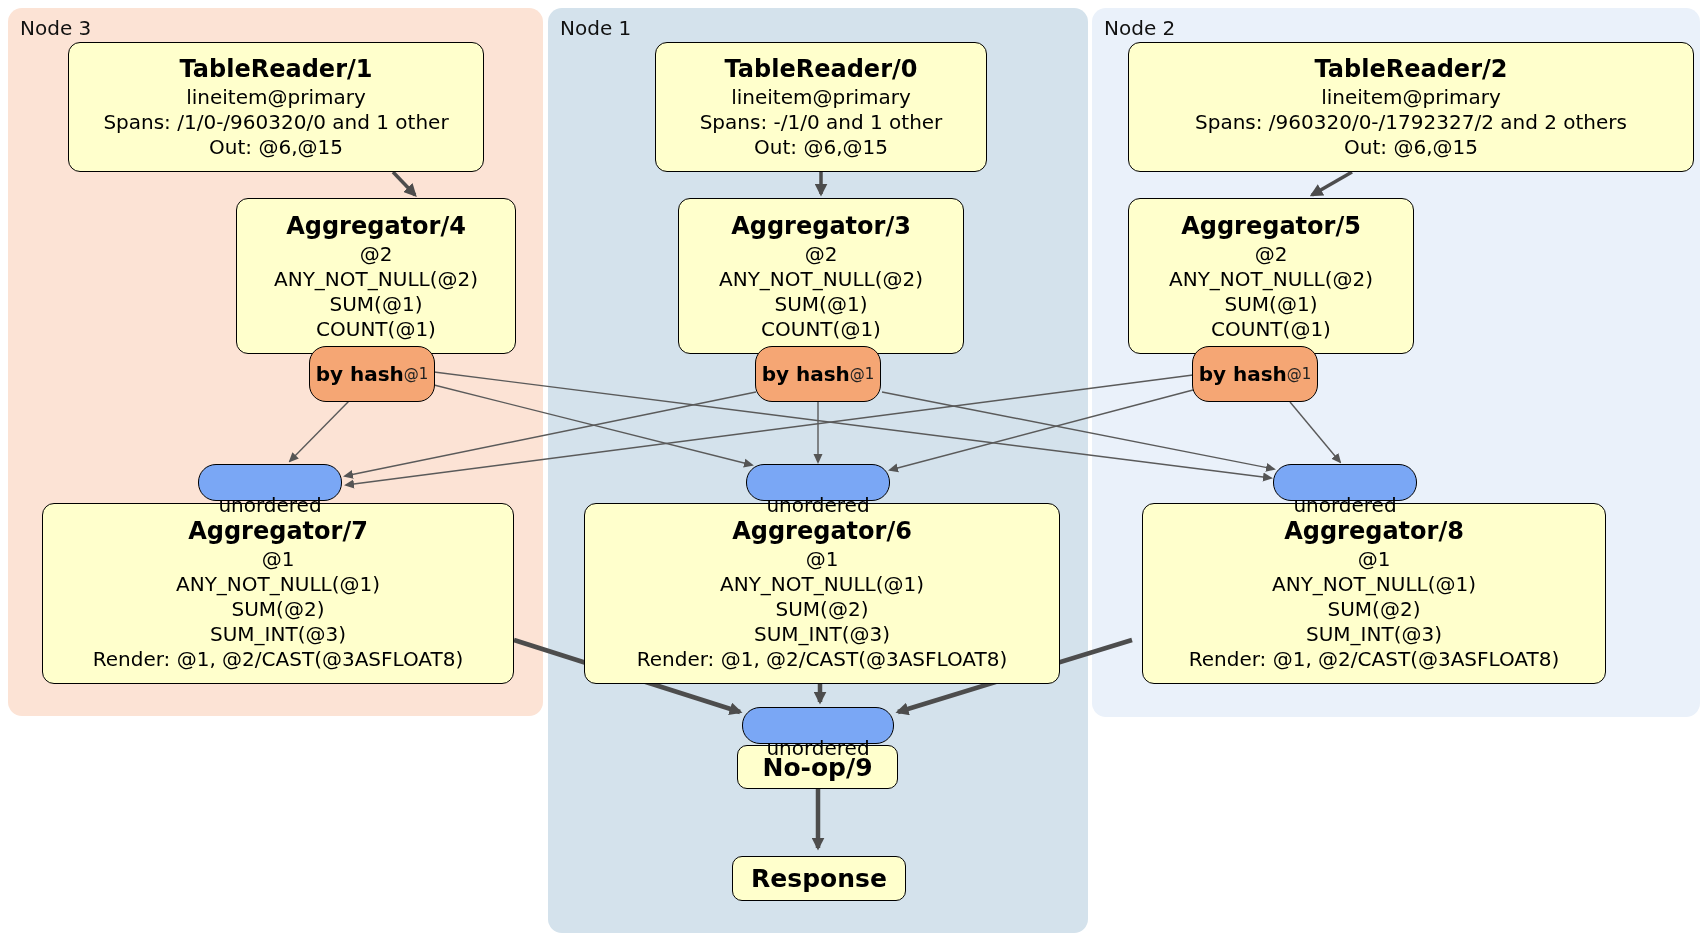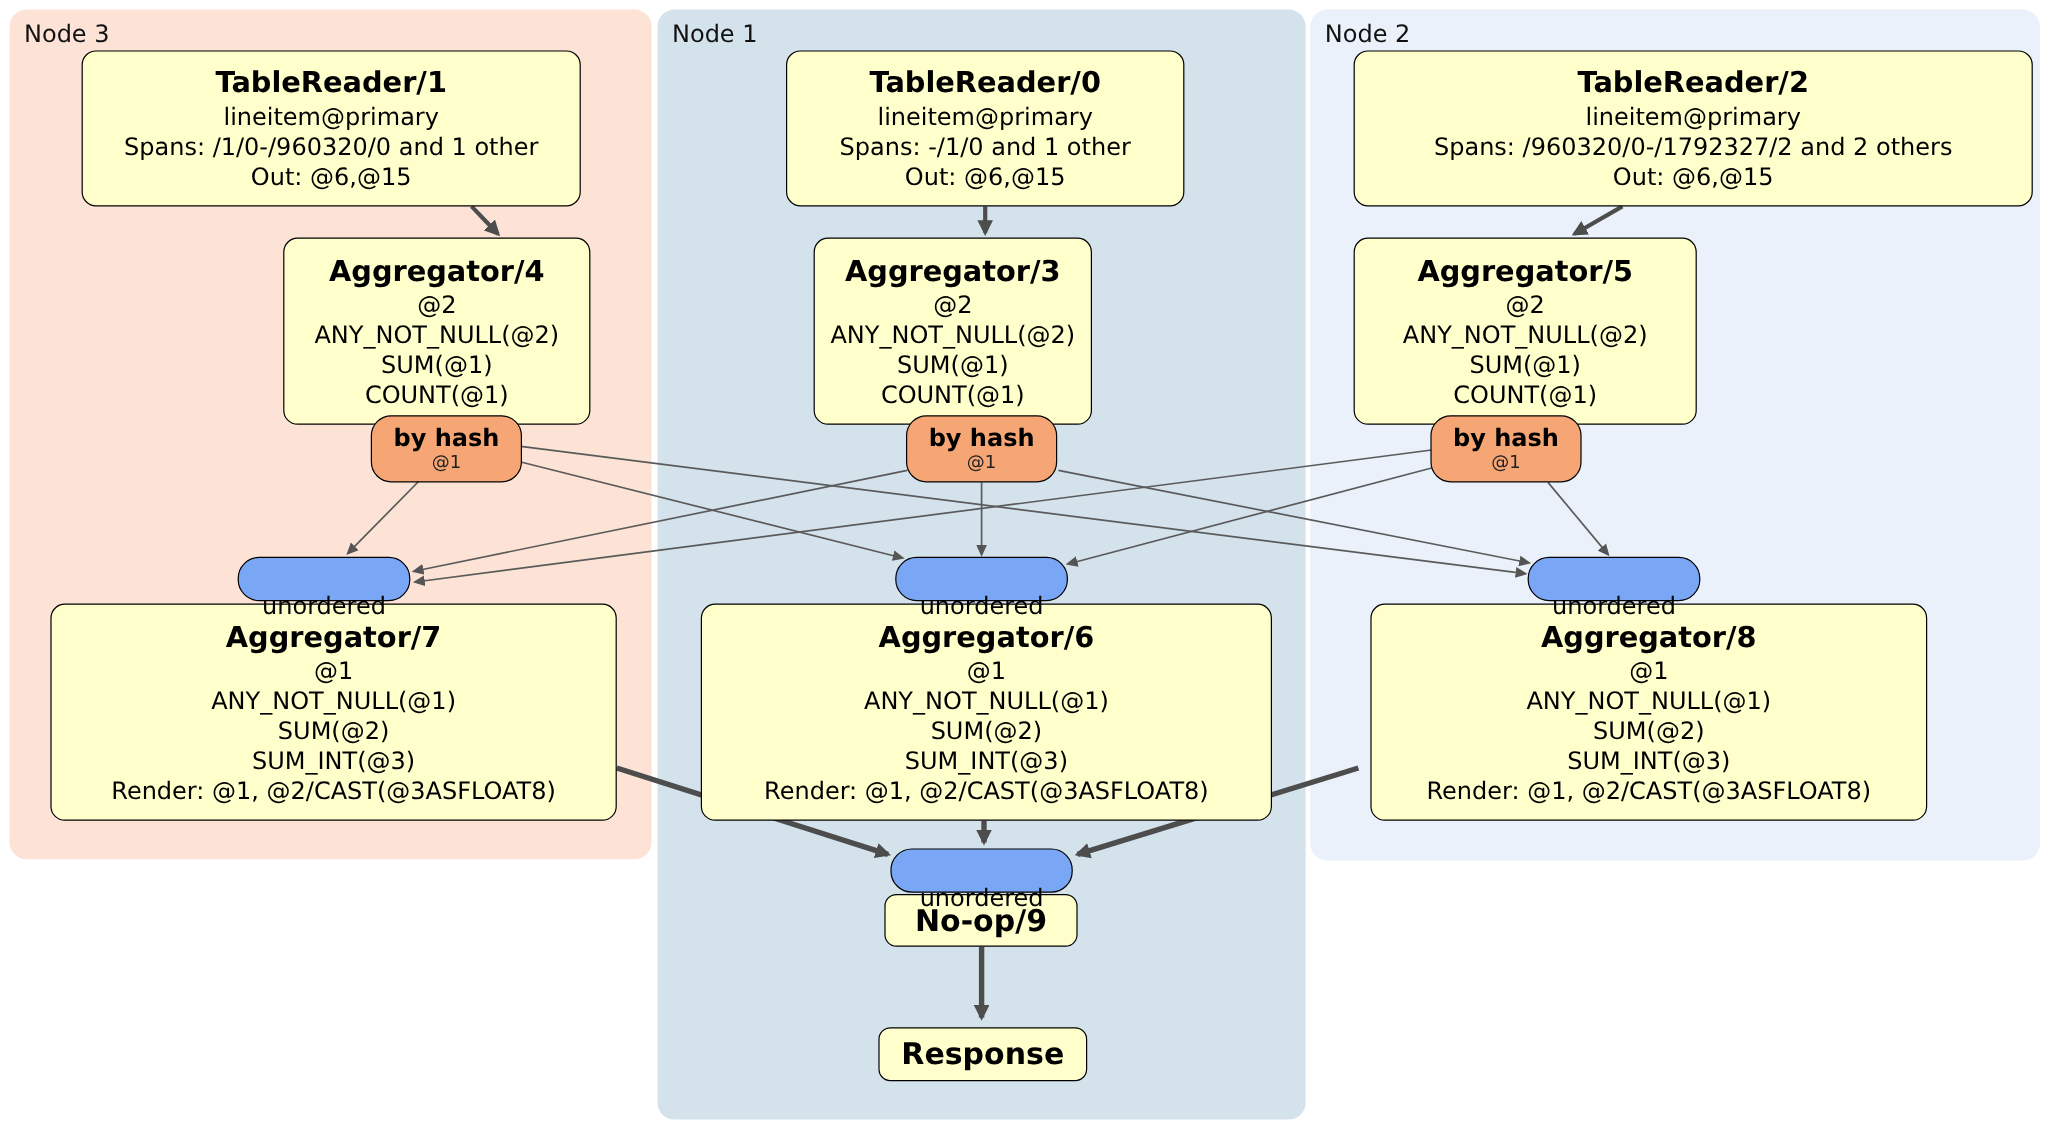--- a/index.html
+++ b/index.html
@@ -12,21 +12,21 @@
   #edges{position:absolute;left:0;top:0;z-index:2;}
   .box{
     position:absolute;background:var(--box-bg,#ffffcc);border:1.6px solid #000;
     border-radius:12px;display:flex;flex-direction:column;justify-content:center;
     align-items:center;text-align:center;z-index:3;box-sizing:border-box;padding:4px 10px;
   }
   .box-title{font-weight:bold;font-size:24px;line-height:31px;color:#000;white-space:nowrap;}
   .box-line{font-size:20px;line-height:25px;color:#000;white-space:nowrap;}
   .big-title{font-weight:bold;font-size:25px;color:#000;white-space:nowrap;}
   .pill{
-    position:absolute;border:1.8px solid #000;display:flex;flex-direction:column;
+    position:absolute;border:1.8px solid #000;display:flex;flex-direction:row;
     justify-content:center;align-items:center;z-index:4;box-sizing:border-box;
   }
   .router{background:var(--router-bg,#f5a674);border-radius:17px;}
   .router-label{font-weight:bold;font-size:20px;line-height:23px;color:#000;}
   .router-detail{font-size:15px;line-height:17px;color:#222;}
   .sync{background:var(--sync-bg,#7aa7f5);border-radius:18px;}
   .sync-label{font-weight:normal;font-size:20px;color:#000;margin-top:44px;}
 </style>
 </head>
 <body>
@@ -79,21 +79,21 @@
     </g>
   </svg>
 
   <div class="box" style="left:68px;top:42px;width:416px;height:130px;">
     <div class="box-title">TableReader/1</div>
     <div class="box-line">lineitem@primary</div>
     <div class="box-line">Spans: /1/0-/960320/0 and 1 other</div>
     <div class="box-line">Out: @6,@15</div>
   </div>
 
-  <div class="box" style="left:236px;top:198px;width:256px;height:156px;">
+  <div class="box" style="left:236px;top:198px;width:280px;height:156px;">
     <div class="box-title">Aggregator/4</div>
     <div class="box-line">@2</div>
     <div class="box-line">ANY_NOT_NULL(@2)</div>
     <div class="box-line">SUM(@1)</div>
     <div class="box-line">COUNT(@1)</div>
   </div>
 
   <div class="pill router" style="left:309px;top:346px;width:126px;height:56px;">
     <div class="router-label">by hash</div>
     <div class="router-detail">@1</div>
@@ -112,21 +112,21 @@
     <div class="box-line">Render: @1, @2/CAST(@3ASFLOAT8)</div>
   </div>
 
   <div class="box" style="left:655px;top:42px;width:332px;height:130px;">
     <div class="box-title">TableReader/0</div>
     <div class="box-line">lineitem@primary</div>
     <div class="box-line">Spans: -/1/0 and 1 other</div>
     <div class="box-line">Out: @6,@15</div>
   </div>
 
-  <div class="box" style="left:678px;top:198px;width:232px;height:156px;">
+  <div class="box" style="left:678px;top:198px;width:286px;height:156px;">
     <div class="box-title">Aggregator/3</div>
     <div class="box-line">@2</div>
     <div class="box-line">ANY_NOT_NULL(@2)</div>
     <div class="box-line">SUM(@1)</div>
     <div class="box-line">COUNT(@1)</div>
   </div>
 
   <div class="pill router" style="left:755px;top:346px;width:126px;height:56px;">
     <div class="router-label">by hash</div>
     <div class="router-detail">@1</div>

